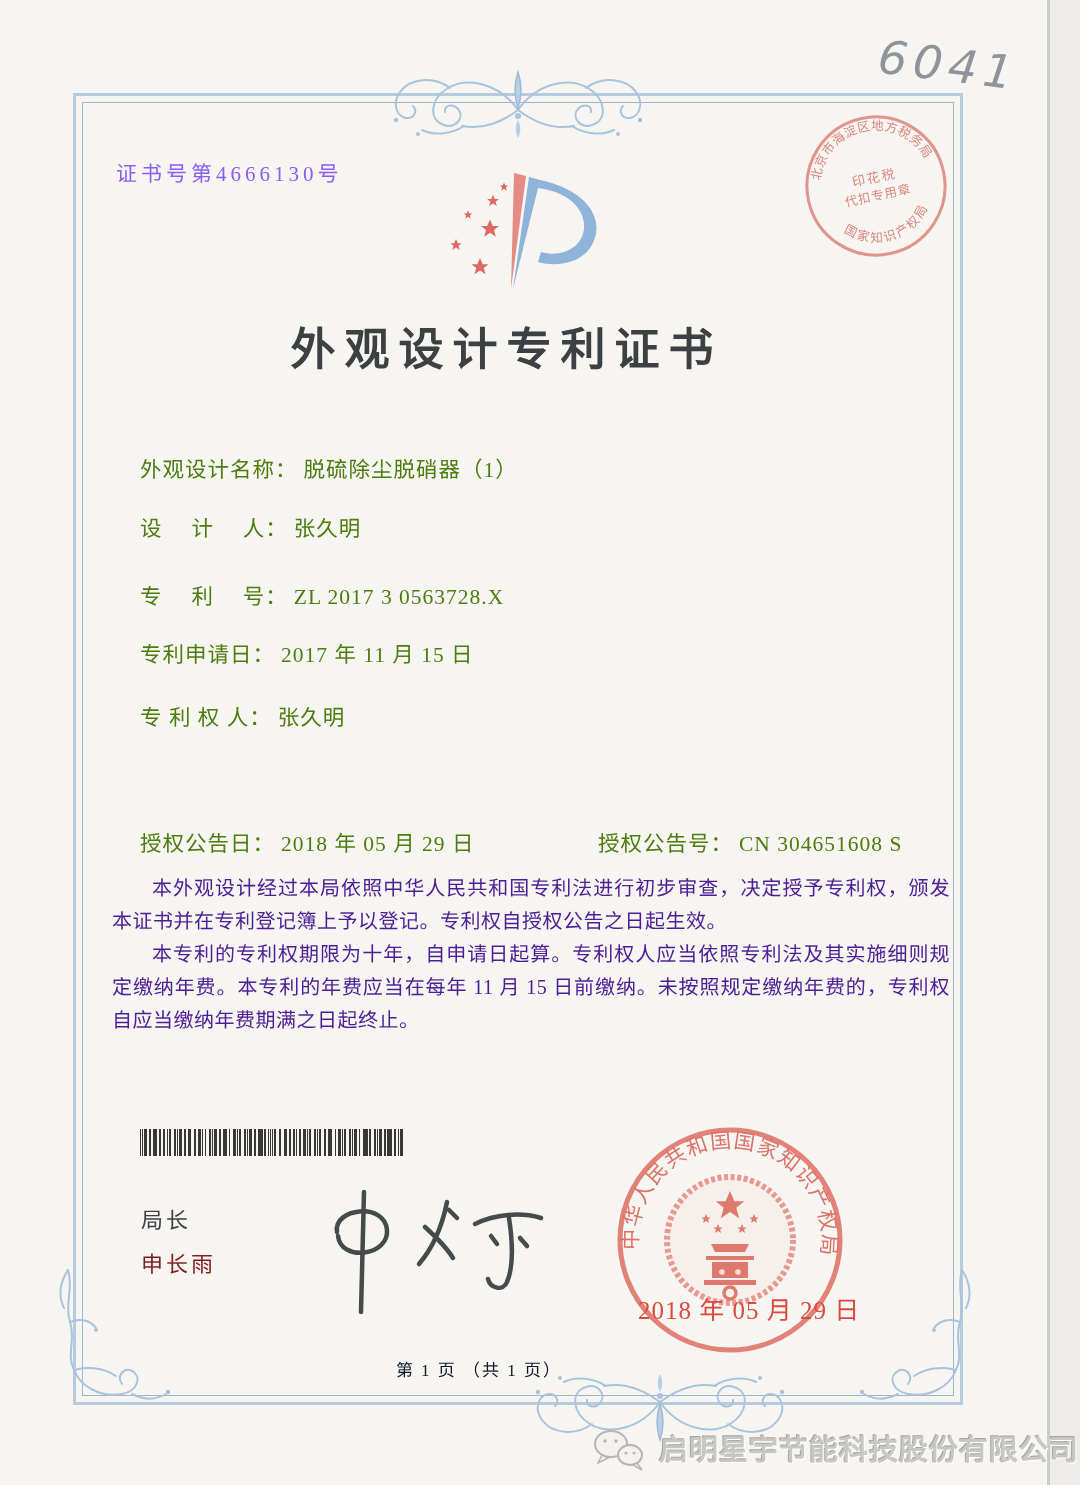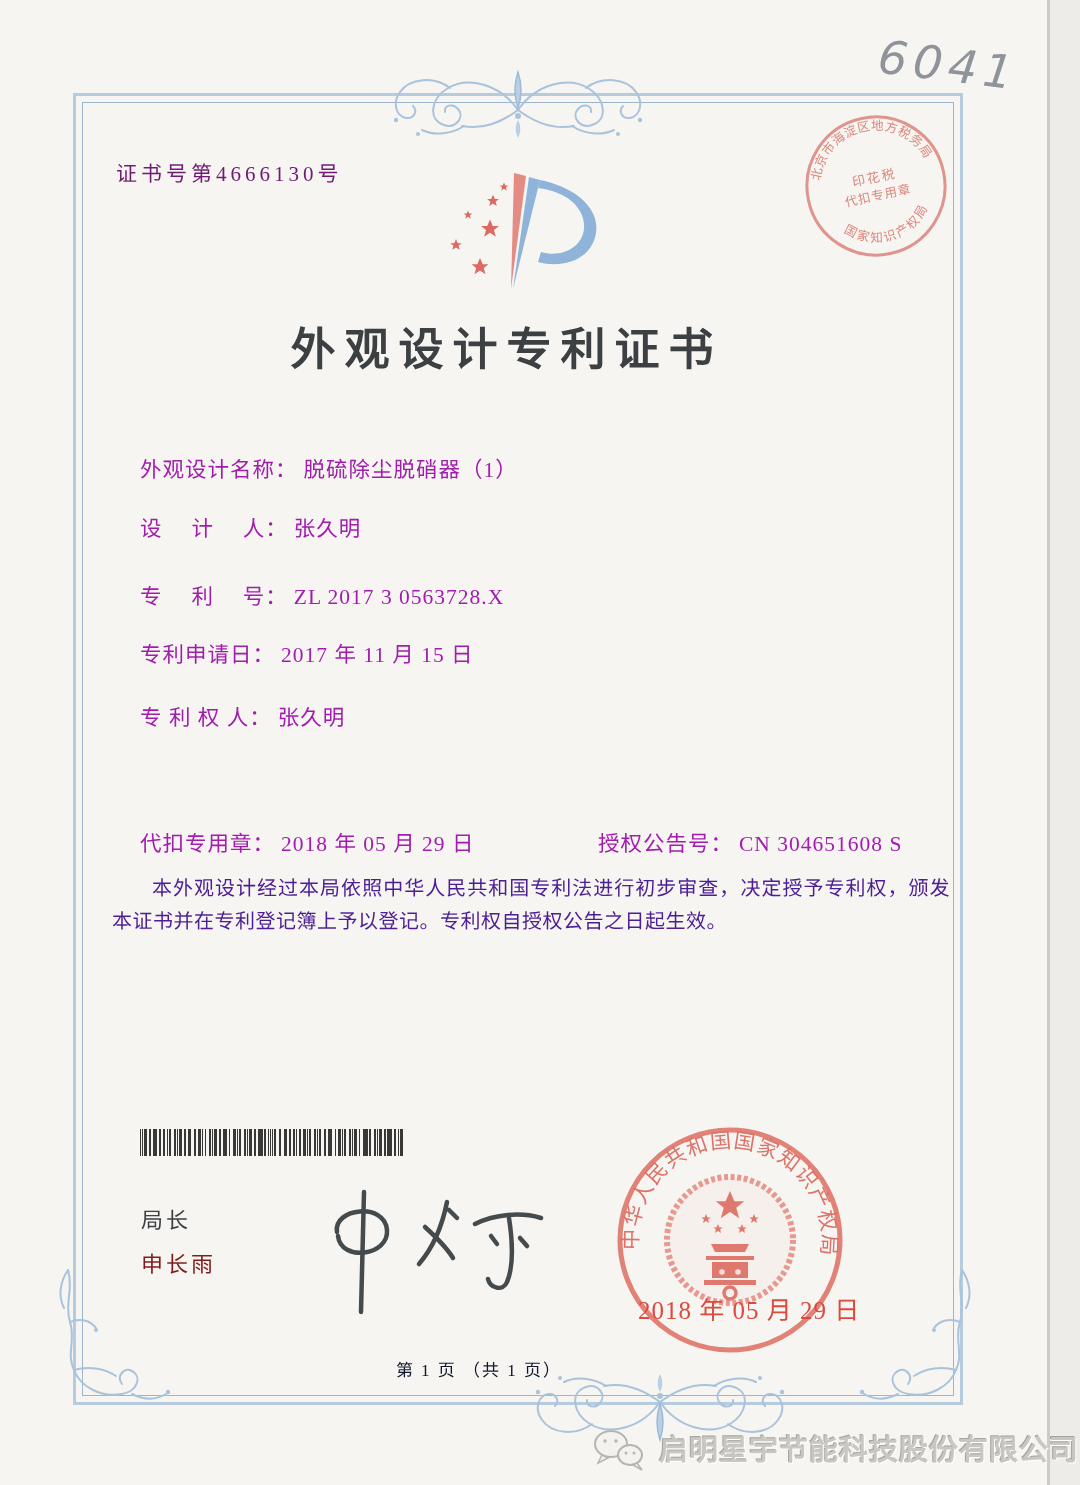--- a/index.html
+++ b/index.html
@@ -9,25 +9,25 @@
   
   .paper-edge{left:1047px;top:0;width:3px;height:1485px;background:#c9ccc8;}
   .paper-margin{left:1050px;top:0;width:30px;height:1485px;background:#edece8;}
   
   .pencil-note{left:878px;top:38px;font-family:"DejaVu Sans",sans-serif;font-style:italic;
       font-weight:300;font-size:46px;color:#8f939a;transform:rotate(7deg);letter-spacing:6px;}
   
   .frame-outer{left:73px;top:93px;width:890px;height:1312px;border:3px solid #b7cbdf;box-sizing:border-box;}
   .frame-inner{left:82px;top:102px;width:872px;height:1294px;border:1.5px solid #9db6cf;box-sizing:border-box;}
   
-  .cert-no{left:116px;top:157px;font-size:21px;letter-spacing:4px;color:#701a75;}
+  .cert-no{left:116px;top:157px;font-size:21px;letter-spacing:4px;color:#8b5cf6;}
   .title{left:73px;top:313px;width:867px;text-align:center;font-size:45px;font-weight:600;
          letter-spacing:9px;color:#3c4043;}
   
-  .frow{left:140px;font-size:21.5px;color:#a21caf;white-space:nowrap;}
+  .frow{left:140px;font-size:21.5px;color:#4d7c0f;white-space:nowrap;}
   .frow .flab{letter-spacing:1px;}
   .frow .fval{margin-left:6px;letter-spacing:1px;}
   .grant-right{left:598px;}
   
   .paras{left:112px;top:872px;width:838px;font-size:20px;line-height:33px;text-align:justify;color:#4c1d95;}
   .paras p{margin:0;text-indent:2em;letter-spacing:0.5px;}
   
   .barcode{left:139px;top:1129px;width:264px;height:27px;opacity:.88;
     background-image:
       repeating-linear-gradient(90deg, #f6f5f1 0px, #f6f5f1 1px, transparent 1px, transparent 13px),
@@ -151,28 +151,29 @@
     <span class="flab">专　 利　 号：</span><span class="fval">ZL 2017 3 0563728.X</span>
   </div>
   <div class="abs frow" style="top:637px">
     <span class="flab">专利申请日：</span><span class="fval">2017 年 11 月 15 日</span>
   </div>
   <div class="abs frow" style="top:700px">
     <span class="flab">专 利 权 人：</span><span class="fval">张久明</span>
   </div>
 
   <div class="abs frow" style="top:826px">
-    <span class="flab">代扣专用章：</span><span class="fval">2018 年 05 月 29 日</span>
+    <span class="flab">授权公告日：</span><span class="fval">2018 年 05 月 29 日</span>
   </div>
   <div class="abs frow grant-right" style="top:826px">
     <span class="flab">授权公告号：</span><span class="fval">CN 304651608 S</span>
   </div>
 
   <div class="abs paras">
     <p>本外观设计经过本局依照中华人民共和国专利法进行初步审查，决定授予专利权，颁发本证书并在专利登记簿上予以登记。专利权自授权公告之日起生效。</p>
+    <p>本专利的专利权期限为十年，自申请日起算。专利权人应当依照专利法及其实施细则规定缴纳年费。本专利的年费应当在每年 11 月 15 日前缴纳。未按照规定缴纳年费的，专利权自应当缴纳年费期满之日起终止。</p>
   </div>
 
   <div class="abs barcode"></div>
 
   <div class="abs signer-title">局长</div>
   <div class="abs signer-name">申长雨</div>
 
   <svg class="abs" style="left:275px;top:1172px" width="290" height="150" viewBox="0 0 290 150">
     <g fill="none" stroke="#454a4d" stroke-width="4.5" stroke-linecap="round">
       <path d="M62,60 C58,36 110,30 112,58 C114,84 66,90 63,64"></path>

